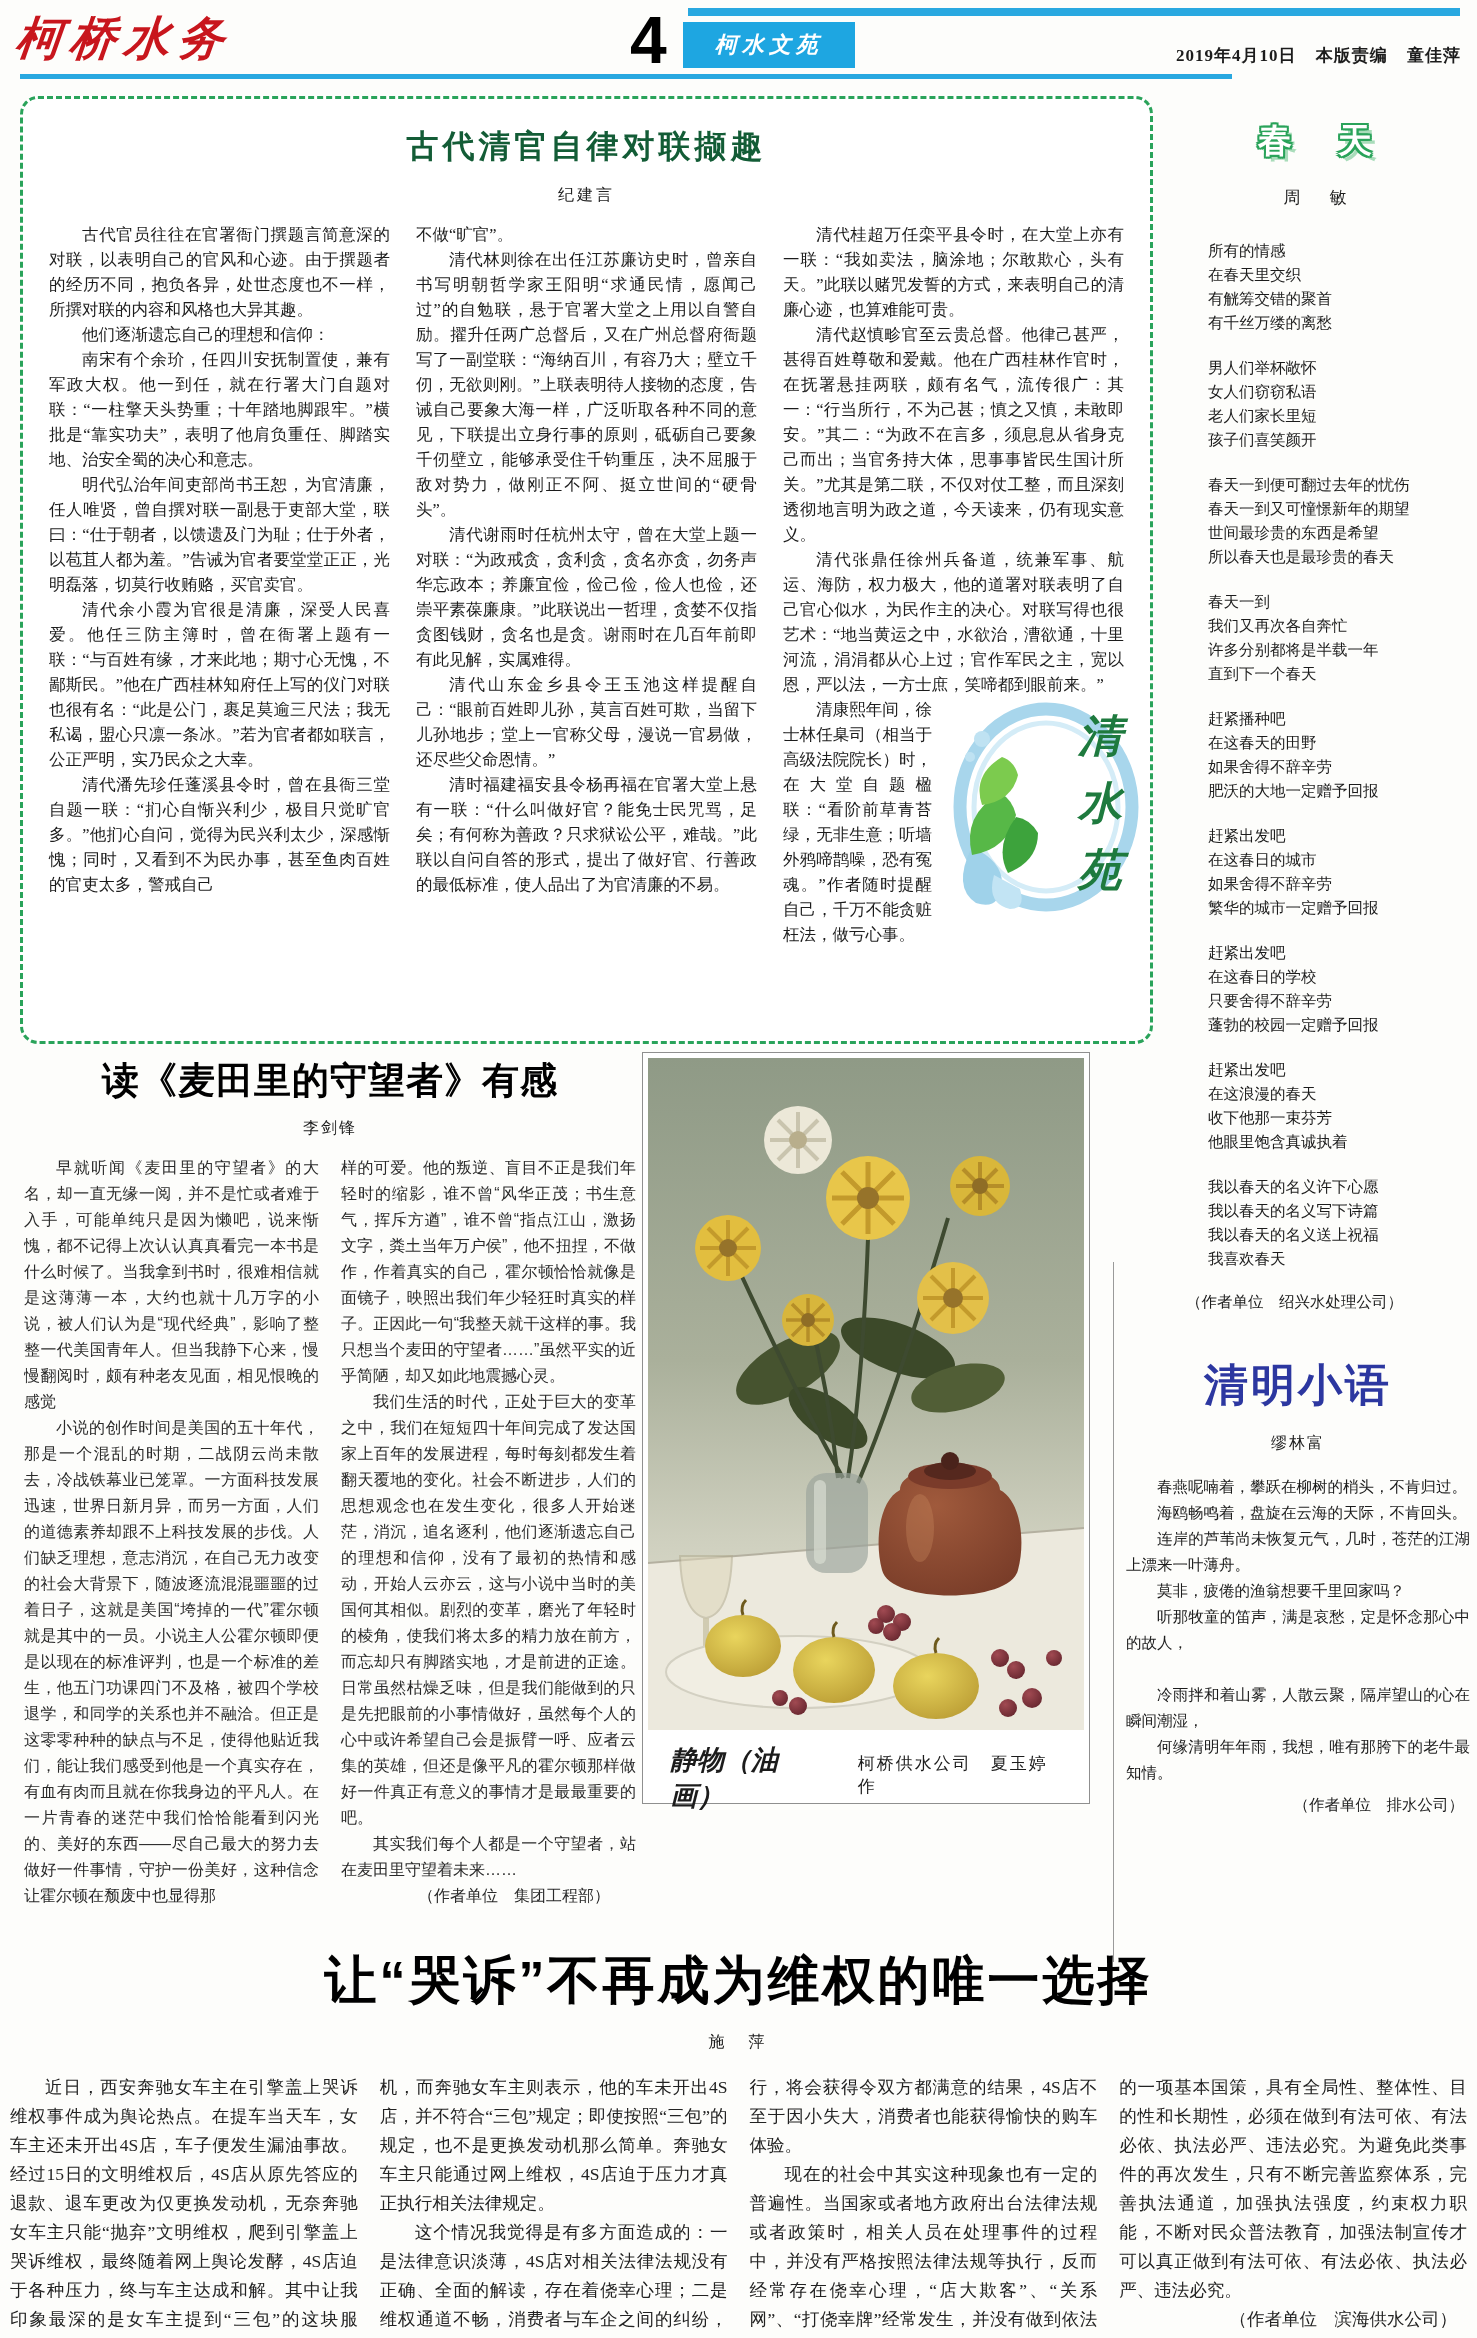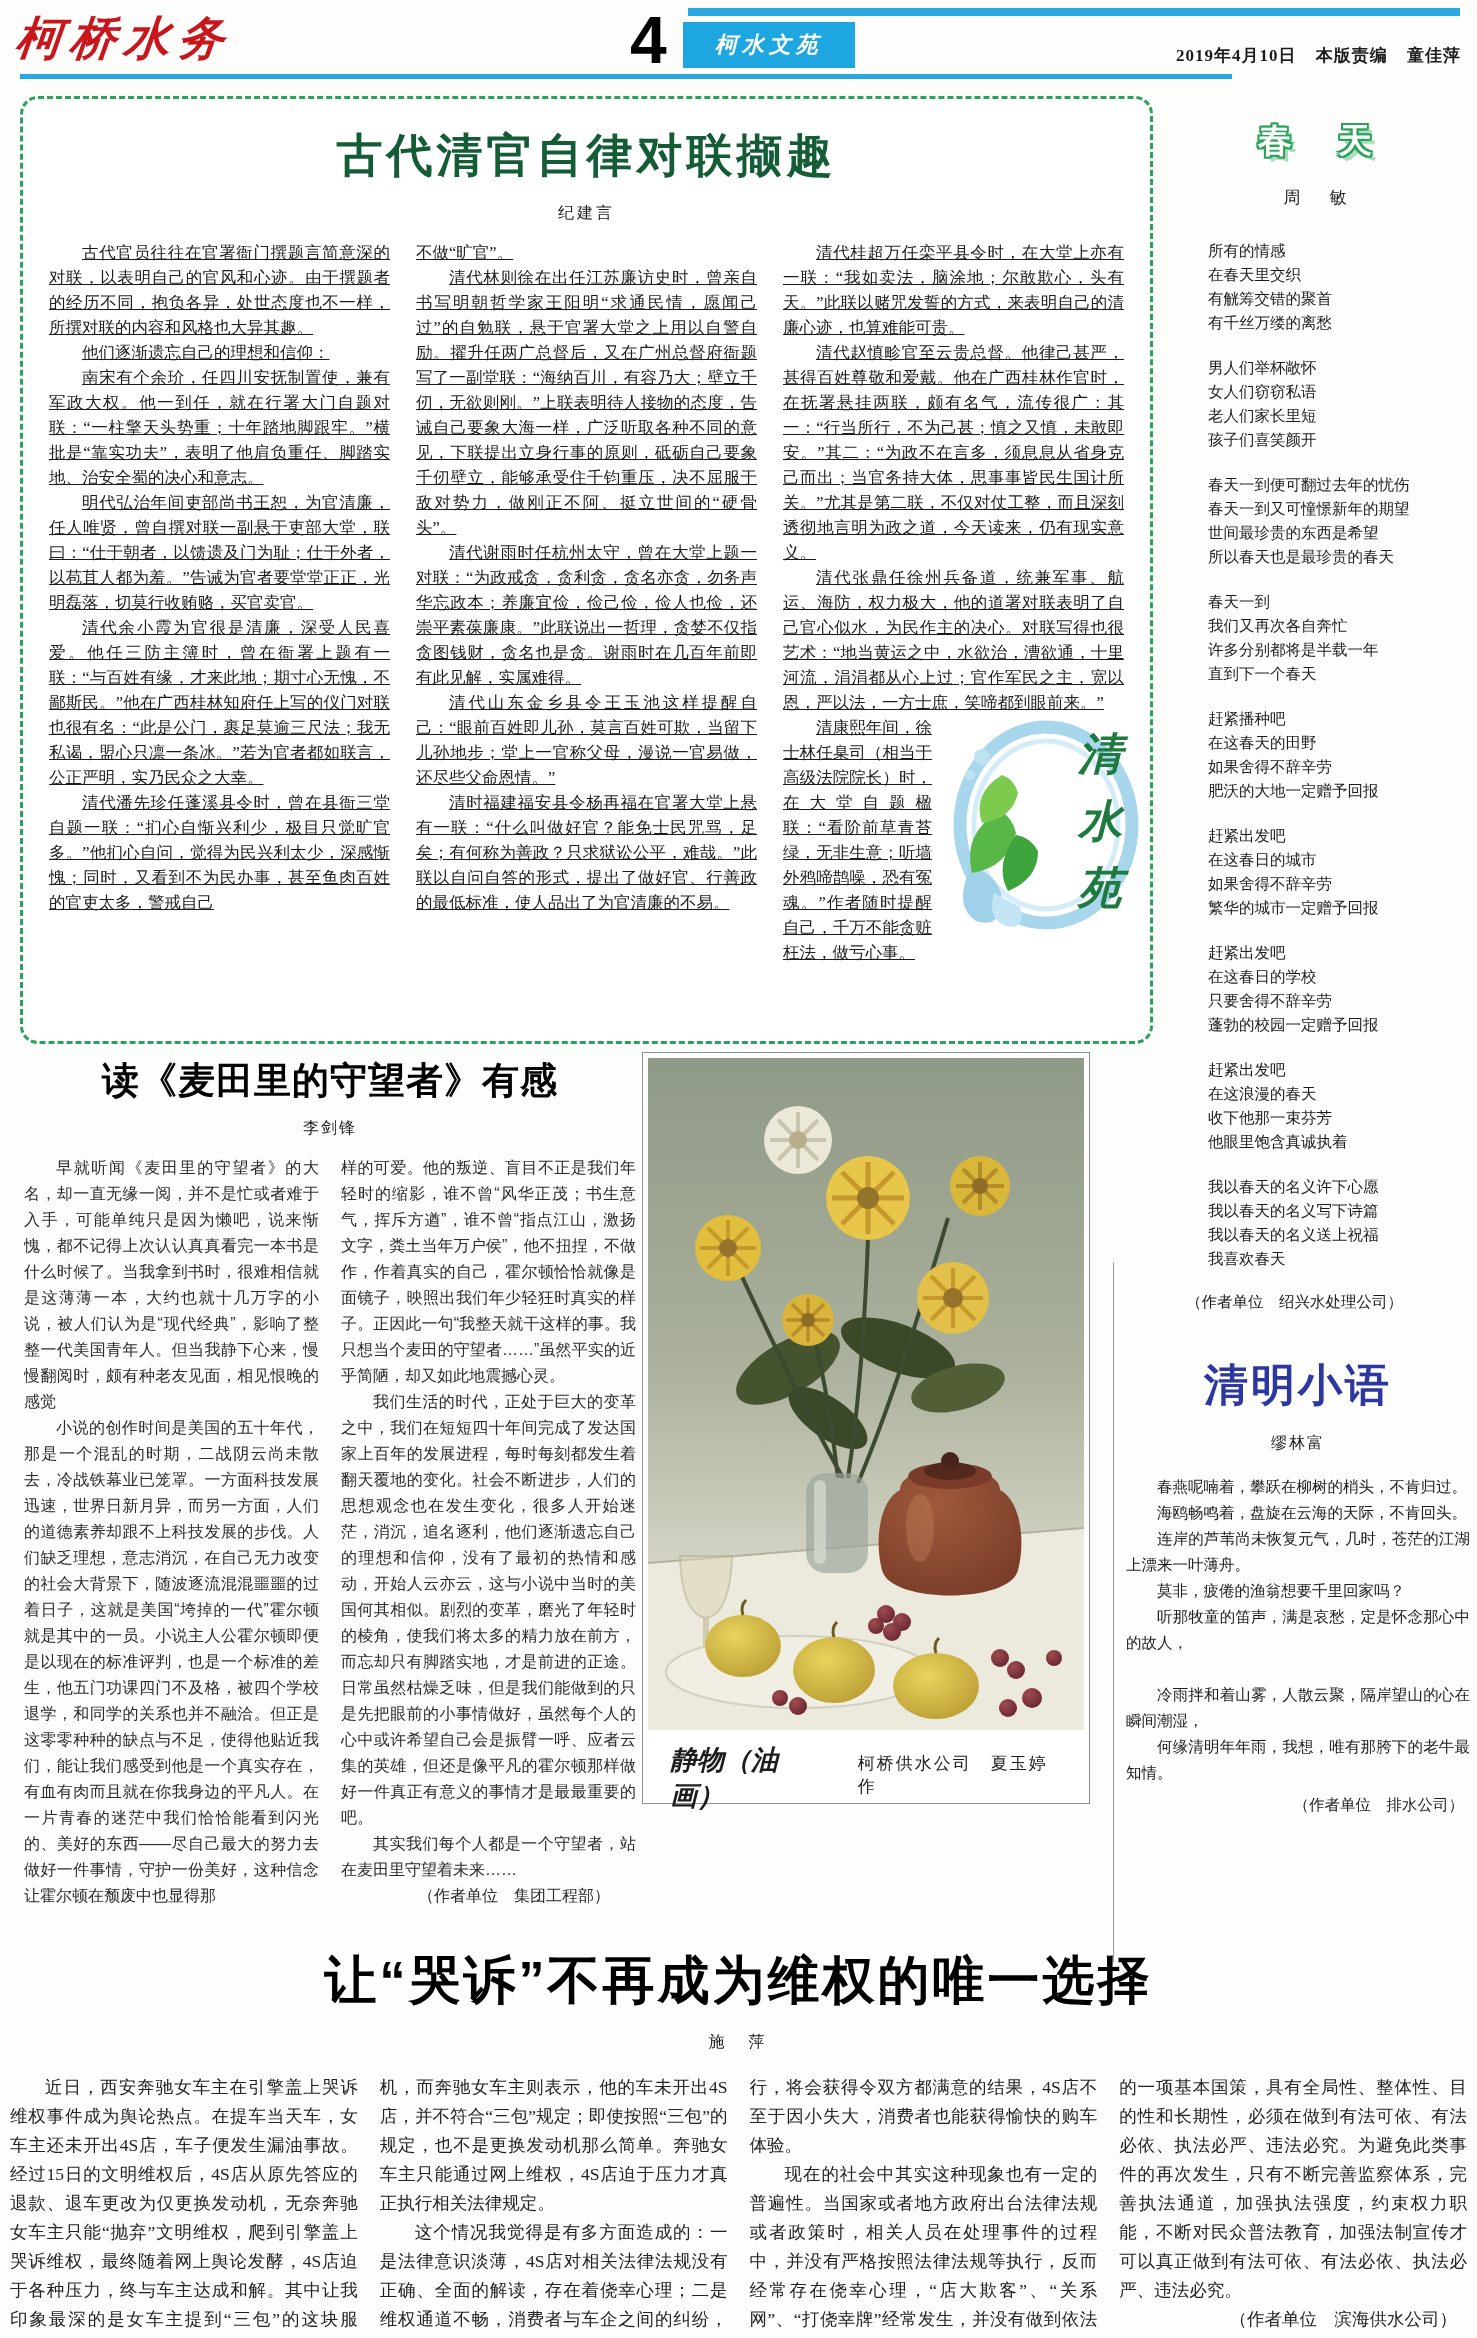--- a/index.html
+++ b/index.html
@@ -29,27 +29,27 @@
     position:absolute; right:16px; top:44px; font-size:17px; font-weight:bold; letter-spacing:1px;
     font-family:"Liberation Serif",serif;
   }
   .date-line span { margin-left:14px; }
   
   .green-box {
     position:absolute; left:20px; top:96px; width:1133px; height:948px;
     border:3px dashed #2aa35a; border-radius:18px; background:#fff;
   }
   .duilian-title {
-    margin-top:26px; text-align:center; font-size:46px; font-weight:bold;
+    margin-top:26px; text-align:center; font-size:32px; font-weight:bold;
     color:#135c36; letter-spacing:4px;
     font-family:"Liberation Sans","DejaVu Sans",sans-serif;
   }
   .duilian-author { text-align:center; font-size:16px; margin-top:16px; letter-spacing:3px; color:#222; }
   .duilian-cols {
-    display:flex; gap:26px; padding:0 26px; margin-top:16px; height:782px; overflow:hidden;text-decoration:underline;
+    display:flex; gap:26px; padding:0 26px; margin-top:16px; height:782px; overflow:hidden;
   }
   .duilian-cols .col { flex:1; text-align:justify; }
   .duilian-cols p, .serif-body p { font-size:16.5px; line-height:25px; text-indent:2em; }
   p.cont { text-indent:0; }
   
   .qsy-logo { float:right; width:202px; height:228px; margin:0 -20px 0 10px; position:relative; }
   .qsy-chars {
     position:absolute; right:22px; top:10px; display:flex; flex-direction:column; gap:8px;
     font-size:44px; font-weight:bold; color:#1e7a3e; font-style:italic;
   }

